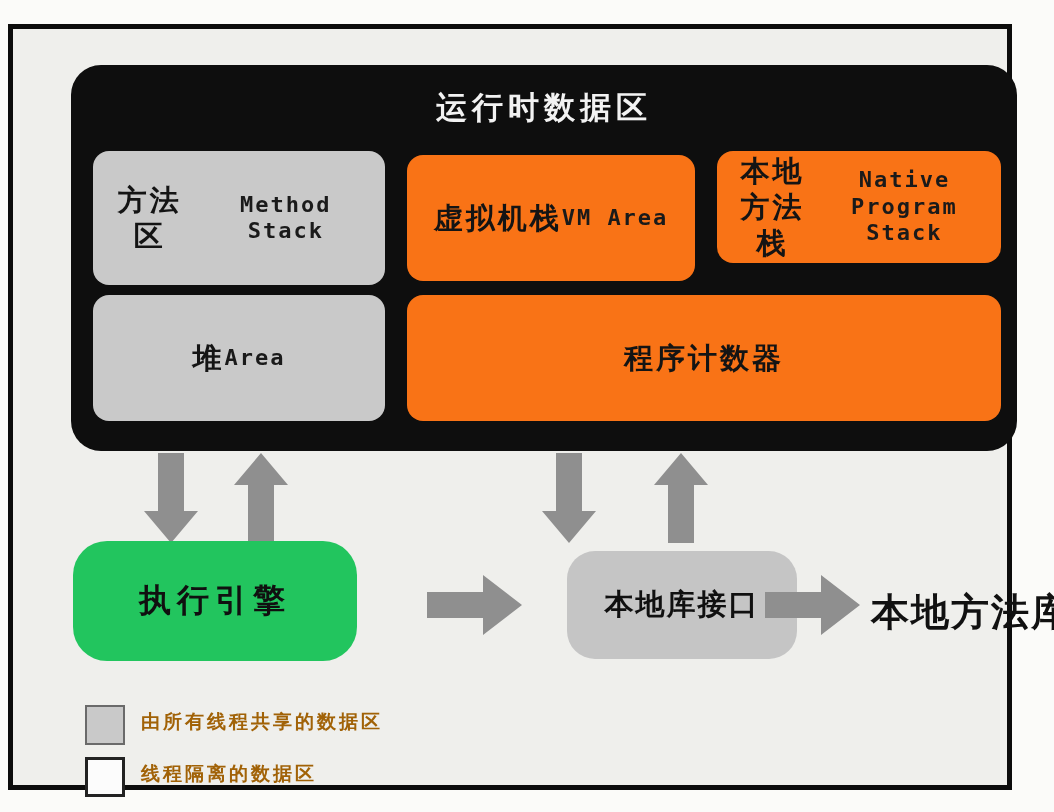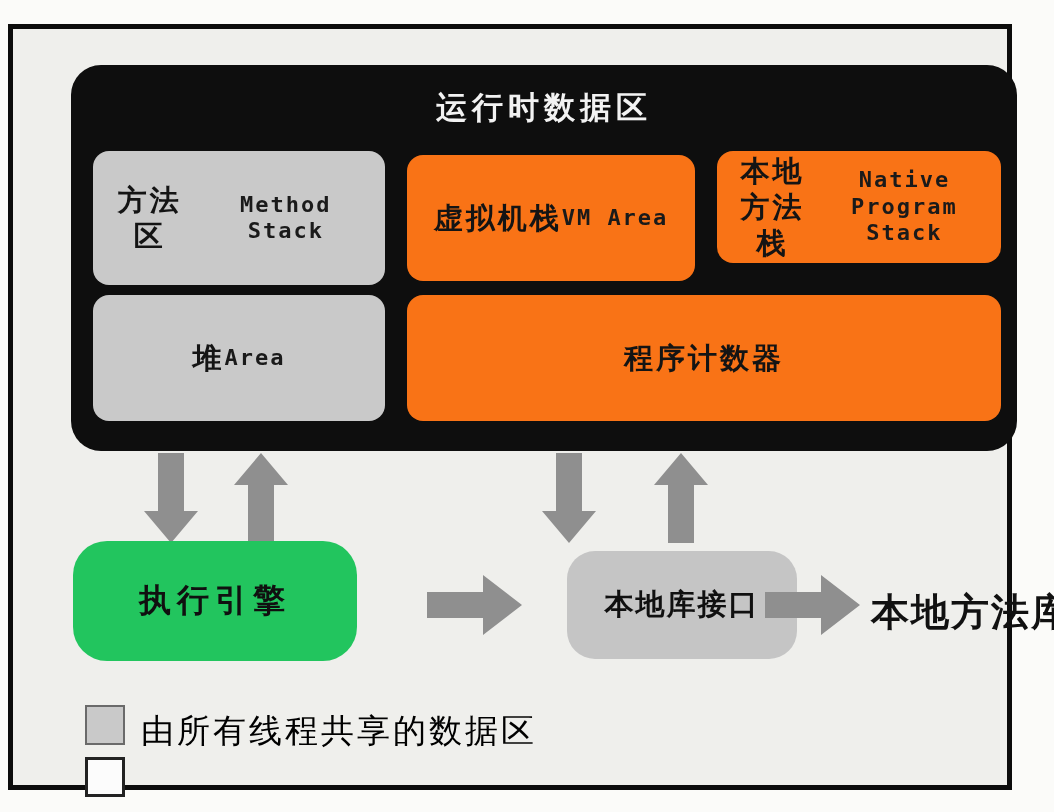--- a/index.html
+++ b/index.html
@@ -105,21 +105,21 @@
   
   .legend-swatch {
     position: absolute;
     width: 40px; height: 40px;
     box-sizing: border-box;
   }
   .legend-swatch.shared   { left: 72px; top: 676px; background: #c9c9c9; border: 2px solid #6a6a6a; }
   .legend-swatch.isolated { left: 72px; top: 728px; background: #fcfcfc; border: 3px solid #222; }
   .legend-label {
     position: absolute;
-    font-size: 33px; font-weight: normal; color: #000000;
+    font-size: 19px; font-weight: bold; color: #a16207;
     letter-spacing: 3px;
     white-space: nowrap;
   }
   .legend-label.l1 { left: 128px; top: 680px; }
   .legend-label.l2 { left: 128px; top: 732px; }
 </style>
 </head>
 <body>
 
 <div class="page">
@@ -190,15 +190,16 @@
         <polygon points="0,17 56,17 56,0 95,30 56,60 56,43 0,43" fill="#8f8f8f"></polygon>
       </svg>
     </div>
 
     <div class="native-lib">本地方法库</div>
 
     <div class="legend-swatch shared"></div>
     <div class="legend-label l1">由所有线程共享的数据区</div>
 
     <div class="legend-swatch isolated"></div>
+    <div class="legend-label l2">线程隔离的数据区</div>
 
   </div>
 </div>
 
 </body></html>

